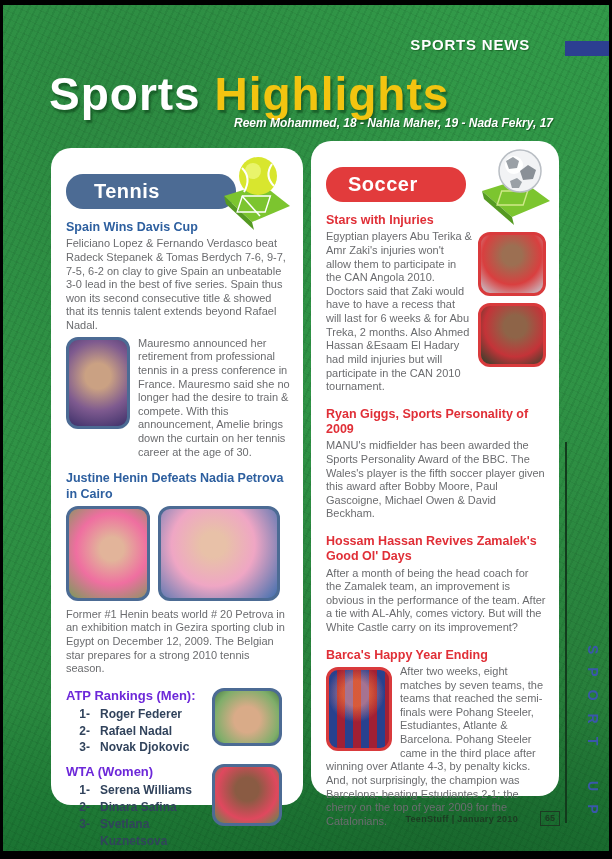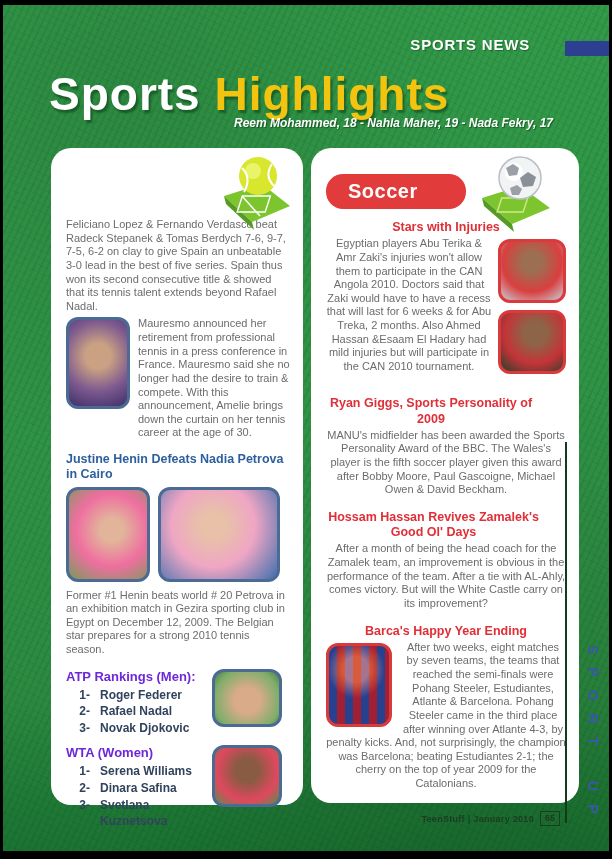--- a/index.html
+++ b/index.html
@@ -36,21 +36,21 @@
   .byline{
     position:absolute;top:111px;right:56px;color:#fff;font-weight:bold;font-style:italic;
     font-size:12px;text-shadow:1px 1px 1px rgba(0,40,0,.5);
   }
   
   .card{
     position:absolute;background:#fff;border-radius:20px;padding:12px 13px;
     box-sizing:border-box;
   }
   .card.tennis{left:48px;top:143px;width:252px;height:657px;}
-  .card.soccer{left:308px;top:143px;width:268px;height:655px;text-align:center;}
+  .card.soccer{left:308px;top:136px;width:248px;height:655px;}
   
   .section-head{position:relative;height:58px;}
   .section-bar{
     position:absolute;left:2px;top:14px;height:35px;border-radius:17px;
     color:#fff;font-weight:bold;font-size:20px;letter-spacing:.5px;
     display:flex;align-items:center;
   }
   .tennis .section-bar{width:170px;background:#4c6b94;padding-left:28px;box-sizing:border-box;}
   .soccer .section-bar{width:140px;background:#e23b3c;padding-left:22px;box-sizing:border-box;}
   .section-art{position:absolute;top:-6px;}
@@ -89,21 +89,21 @@
   .rank-row{display:flex;font-size:12px;font-weight:bold;color:#31435c;line-height:1.4;}
   .rank-num{width:24px;text-align:right;padding-right:10px;flex:0 0 auto;box-sizing:content-box;}
   
   .rail-line{position:absolute;right:42px;top:437px;height:381px;width:2px;background:#123a1c;}
   .rail-text{
     position:absolute;right:8px;top:640px;height:190px;
     writing-mode:vertical-rl;color:#3a57ab;font-weight:bold;font-size:14px;
     letter-spacing:13px;word-spacing:6px;
   }
   
-  .footer{position:absolute;top:806px;right:49px;display:flex;align-items:center;gap:6px;}
+  .footer{position:absolute;top:806px;right:49px;display:flex;align-items:center;gap:22px;}
   .footer-text{font-size:9px;font-weight:bold;color:#1c3b22;letter-spacing:.3px;}
   .page-num{
     font-size:9px;font-weight:bold;color:#1c3b22;border:1.5px solid #1c3b22;
     border-radius:0;padding:2px 4px;line-height:1;
   }
 </style>
 </head>
 <body>
 
 <div class="page">
@@ -111,34 +111,38 @@
   <div class="kicker">SPORTS NEWS</div>
   <div class="kicker-bar"></div>
 
   <div class="page-title">
     <span class="title-white">Sports </span><span class="title-yellow">Highlights</span>
   </div>
   <div class="byline">Reem Mohammed, 18 - Nahla Maher, 19 - Nada Fekry, 17</div>
 
   <div class="card tennis">
     <div class="section-head">
+      <div class="section-bar">
+        <span>Tennis</span>
+      </div>
       <div class="section-art">
         <svg width="84" height="80" viewBox="0 0 84 80">
           <polygon points="14,42 52,30 80,52 42,68" fill="#7cc52f"></polygon>
           <polygon points="14,42 42,68 44,76 16,50" fill="#559a22"></polygon>
           <rect x="30" y="42" width="28" height="16" fill="none" stroke="#fff" stroke-width="1.5" transform="skewX(-18) translate(16,0)"></rect>
           <line x1="32" y1="42" x2="50" y2="62" stroke="#fff" stroke-width="1.5"></line>
           <circle cx="48" cy="22" r="19" fill="#d8e62e"></circle>
           <circle cx="43" cy="17" r="8" fill="#eef77a" opacity="0.8"></circle>
           <path d="M32 14 q10 10 2 24" fill="none" stroke="#fff" stroke-width="2"></path>
           <path d="M62 10 q-8 12 2 22" fill="none" stroke="#fff" stroke-width="2"></path>
         </svg>
       </div>
     </div>
 
+    <div class="headline" style="margin-top:2px;">Spain Wins Davis Cup</div>
     <p class="body-text">Feliciano Lopez &amp; Fernando Verdasco beat Radeck Stepanek &amp; Tomas Berdych 7-6, 9-7, 7-5, 6-2 on clay to give Spain an unbeatable 3-0 lead in the best of five series.  Spain thus won its second consecutive title &amp; showed that its tennis talent extends beyond Rafael Nadal.</p>
 
     <div class="flex-row">
       <div class="photo ph-mauresmo"></div>
       <p class="body-text" style="margin:0;">Mauresmo announced her retirement from professional tennis in a press conference in France. Mauresmo said she no longer had the desire to train &amp; compete. With this announcement, Amelie brings down the curtain on her tennis career at the age of 30.</p>
     </div>
 
     <div class="headline" style="margin-top:12px;">Justine Henin Defeats Nadia Petrova in Cairo</div>
     <div class="flex-row">
       <div class="photo ph-henin"></div>
@@ -205,21 +209,21 @@
     <div class="headline" style="margin-top:2px;">Stars with Injuries</div>
     <div>
       <div class="float-right">
         <div class="photo ph-treika"></div>
         <div class="photo ph-zaki"></div>
       </div>
       <p class="body-text">Egyptian players Abu Terika &amp; Amr Zaki's injuries won't allow them to participate in the CAN Angola 2010. Doctors said that Zaki would have to have a recess that will last for 6 weeks &amp; for Abu Treka, 2 months. Also Ahmed Hassan &amp;Esaam El Hadary had mild injuries but will participate in the CAN 2010 tournament.</p>
       <div class="clear"></div>
     </div>
 
-    <div class="headline" style="margin-top:20px;width:210px;">Ryan Giggs, Sports Personality of 2009</div>
+    <div class="headline" style="margin-top:13px;width:210px;">Ryan Giggs, Sports Personality of 2009</div>
     <p class="body-text">MANU's midfielder has been awarded the Sports Personality Award of the BBC.  The Wales's player is the fifth soccer player given this award after Bobby Moore, Paul Gascoigne, Michael Owen &amp; David Beckham.</p>
 
     <div class="headline" style="margin-top:13px;width:215px;">Hossam Hassan Revives Zamalek's Good Ol' Days</div>
     <p class="body-text">After a month of being the head coach for the Zamalek team, an improvement is obvious in the performance of the team. After a tie with AL-Ahly, comes victory. But will the White Castle carry on its improvement?</p>
 
     <div class="headline" style="margin-top:13px;">Barca's Happy Year Ending</div>
     <div>
       <div class="photo ph-messi float-left"></div>
       <p class="body-text">After two weeks, eight matches by seven teams, the teams that reached the semi-finals were Pohang Steeler, Estudiantes, Atlante &amp; Barcelona. Pohang Steeler came in the third place after winning over Atlante 4-3, by penalty kicks.  And, not surprisingly, the champion was Barcelona; beating Estudiantes 2-1; the cherry on the top of year 2009 for the Catalonians.</p>
       <div class="clear"></div>

